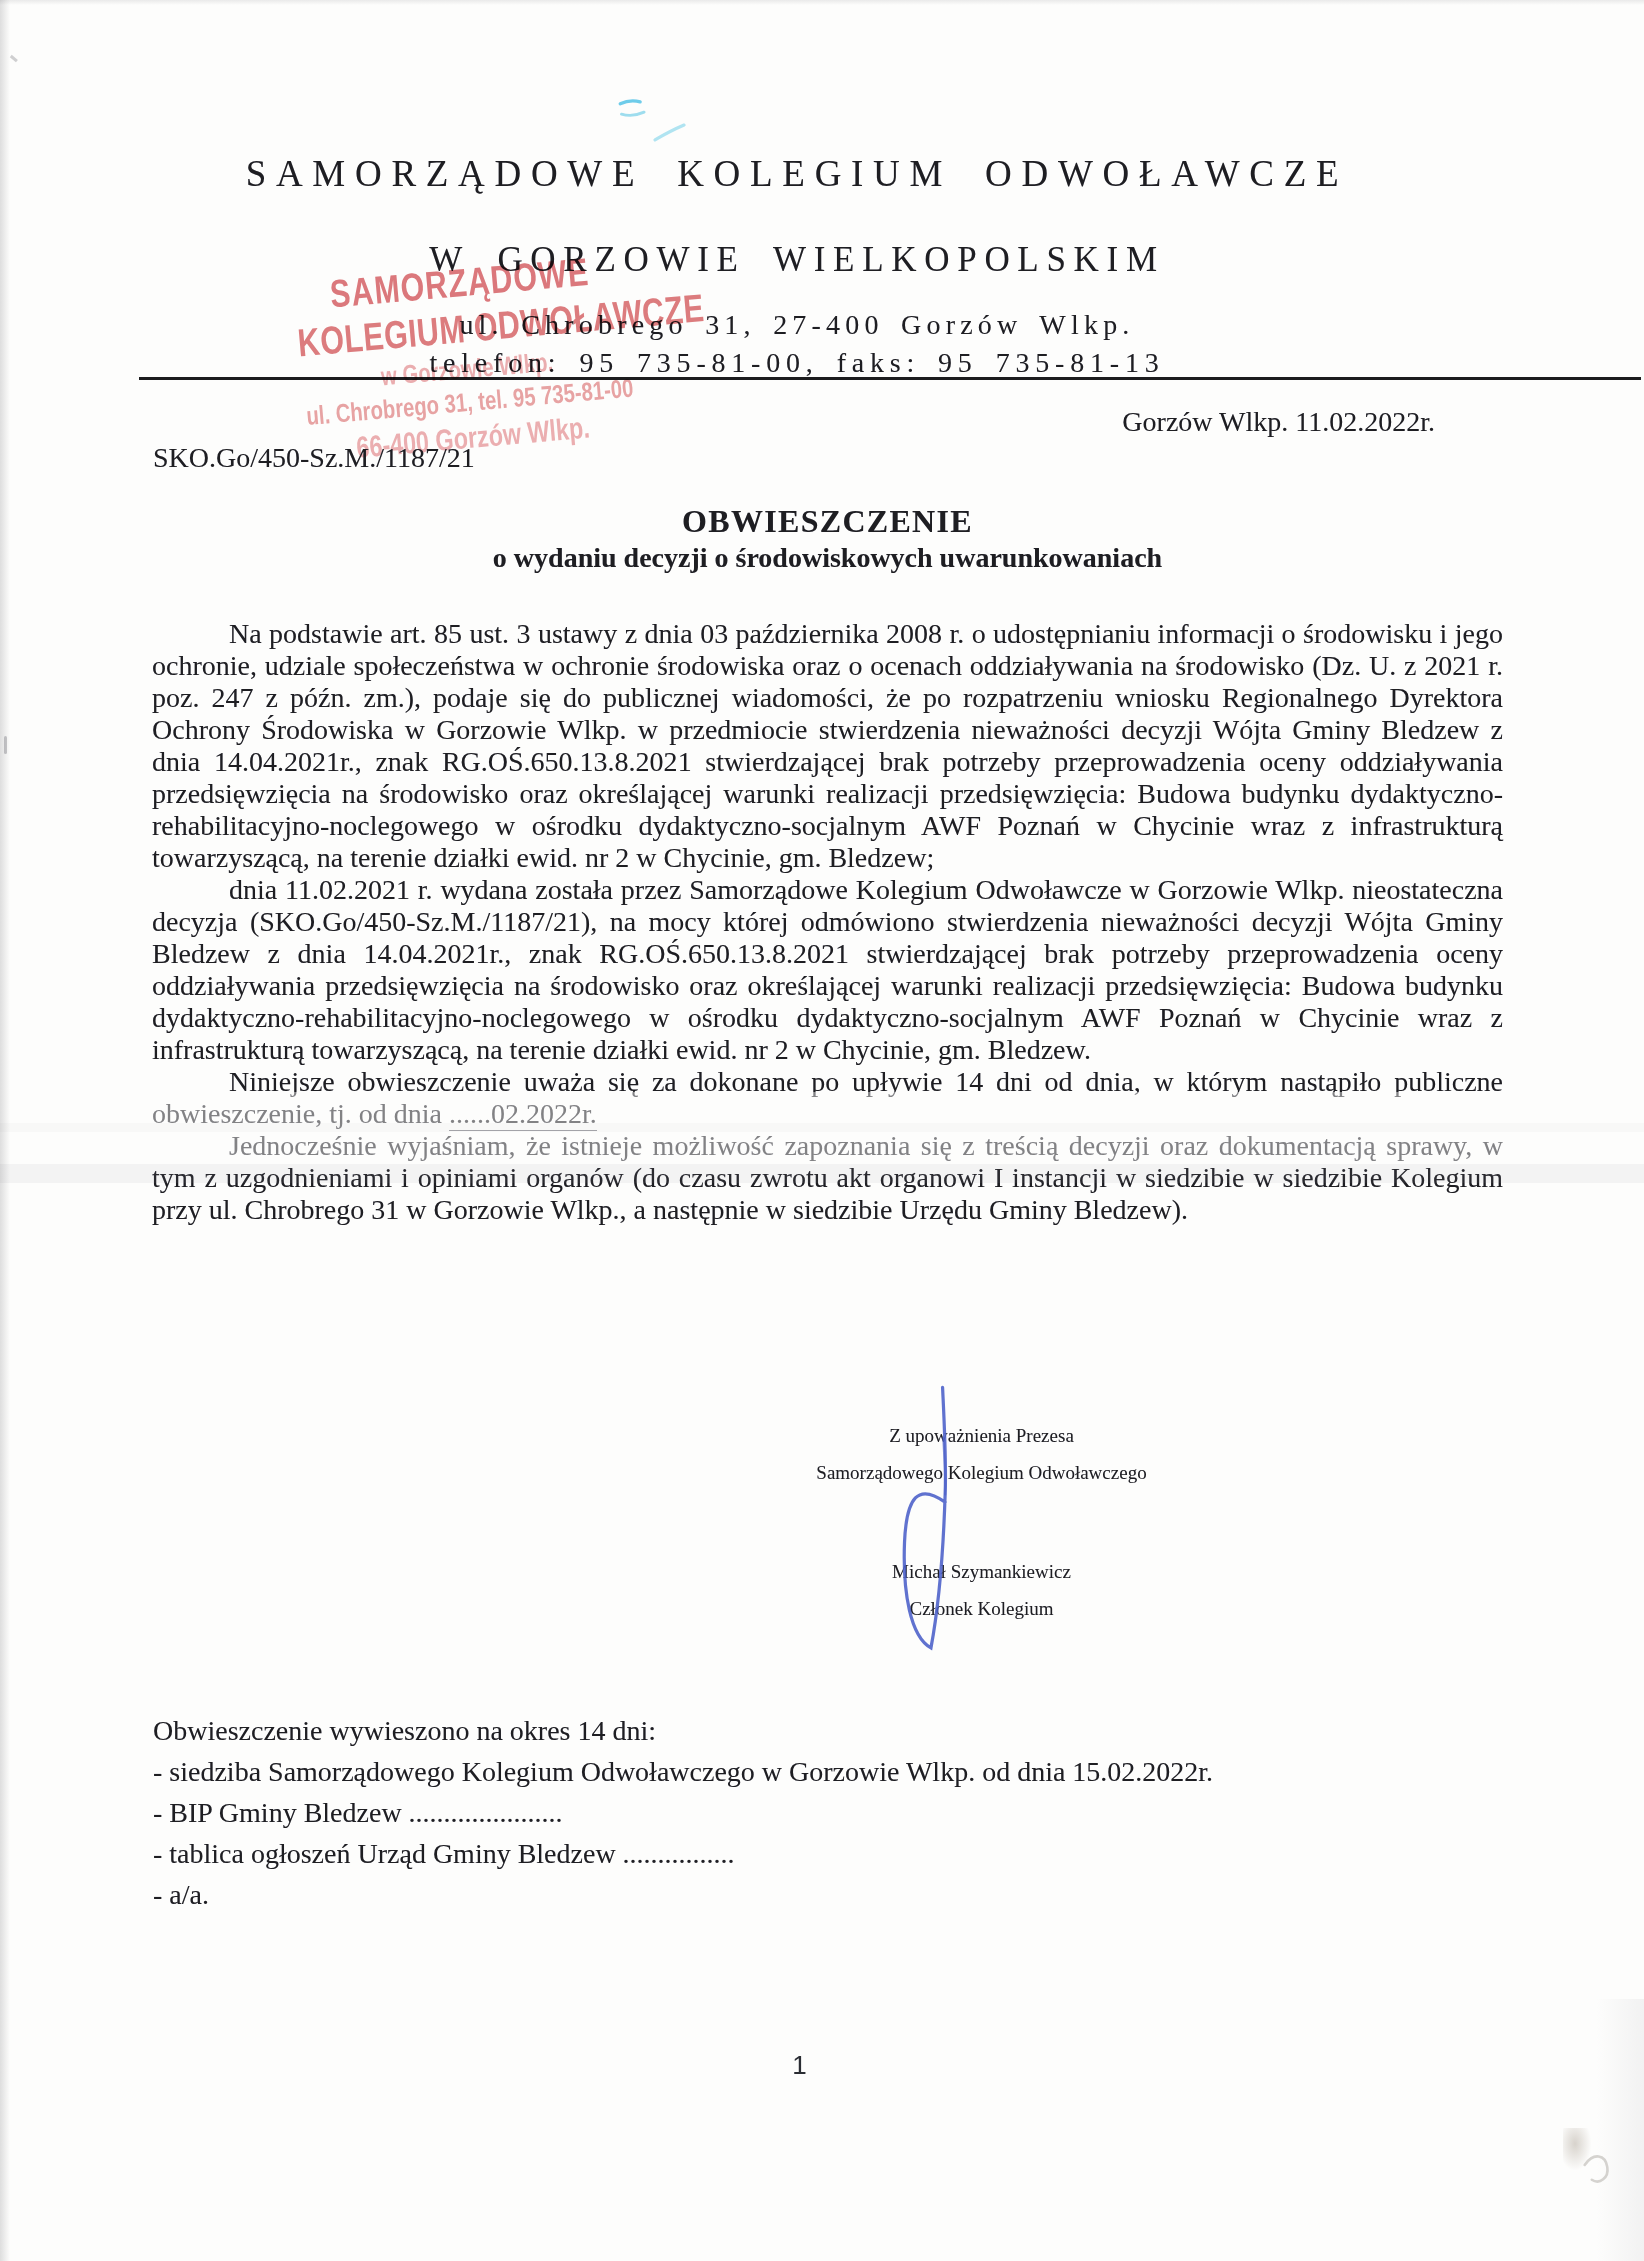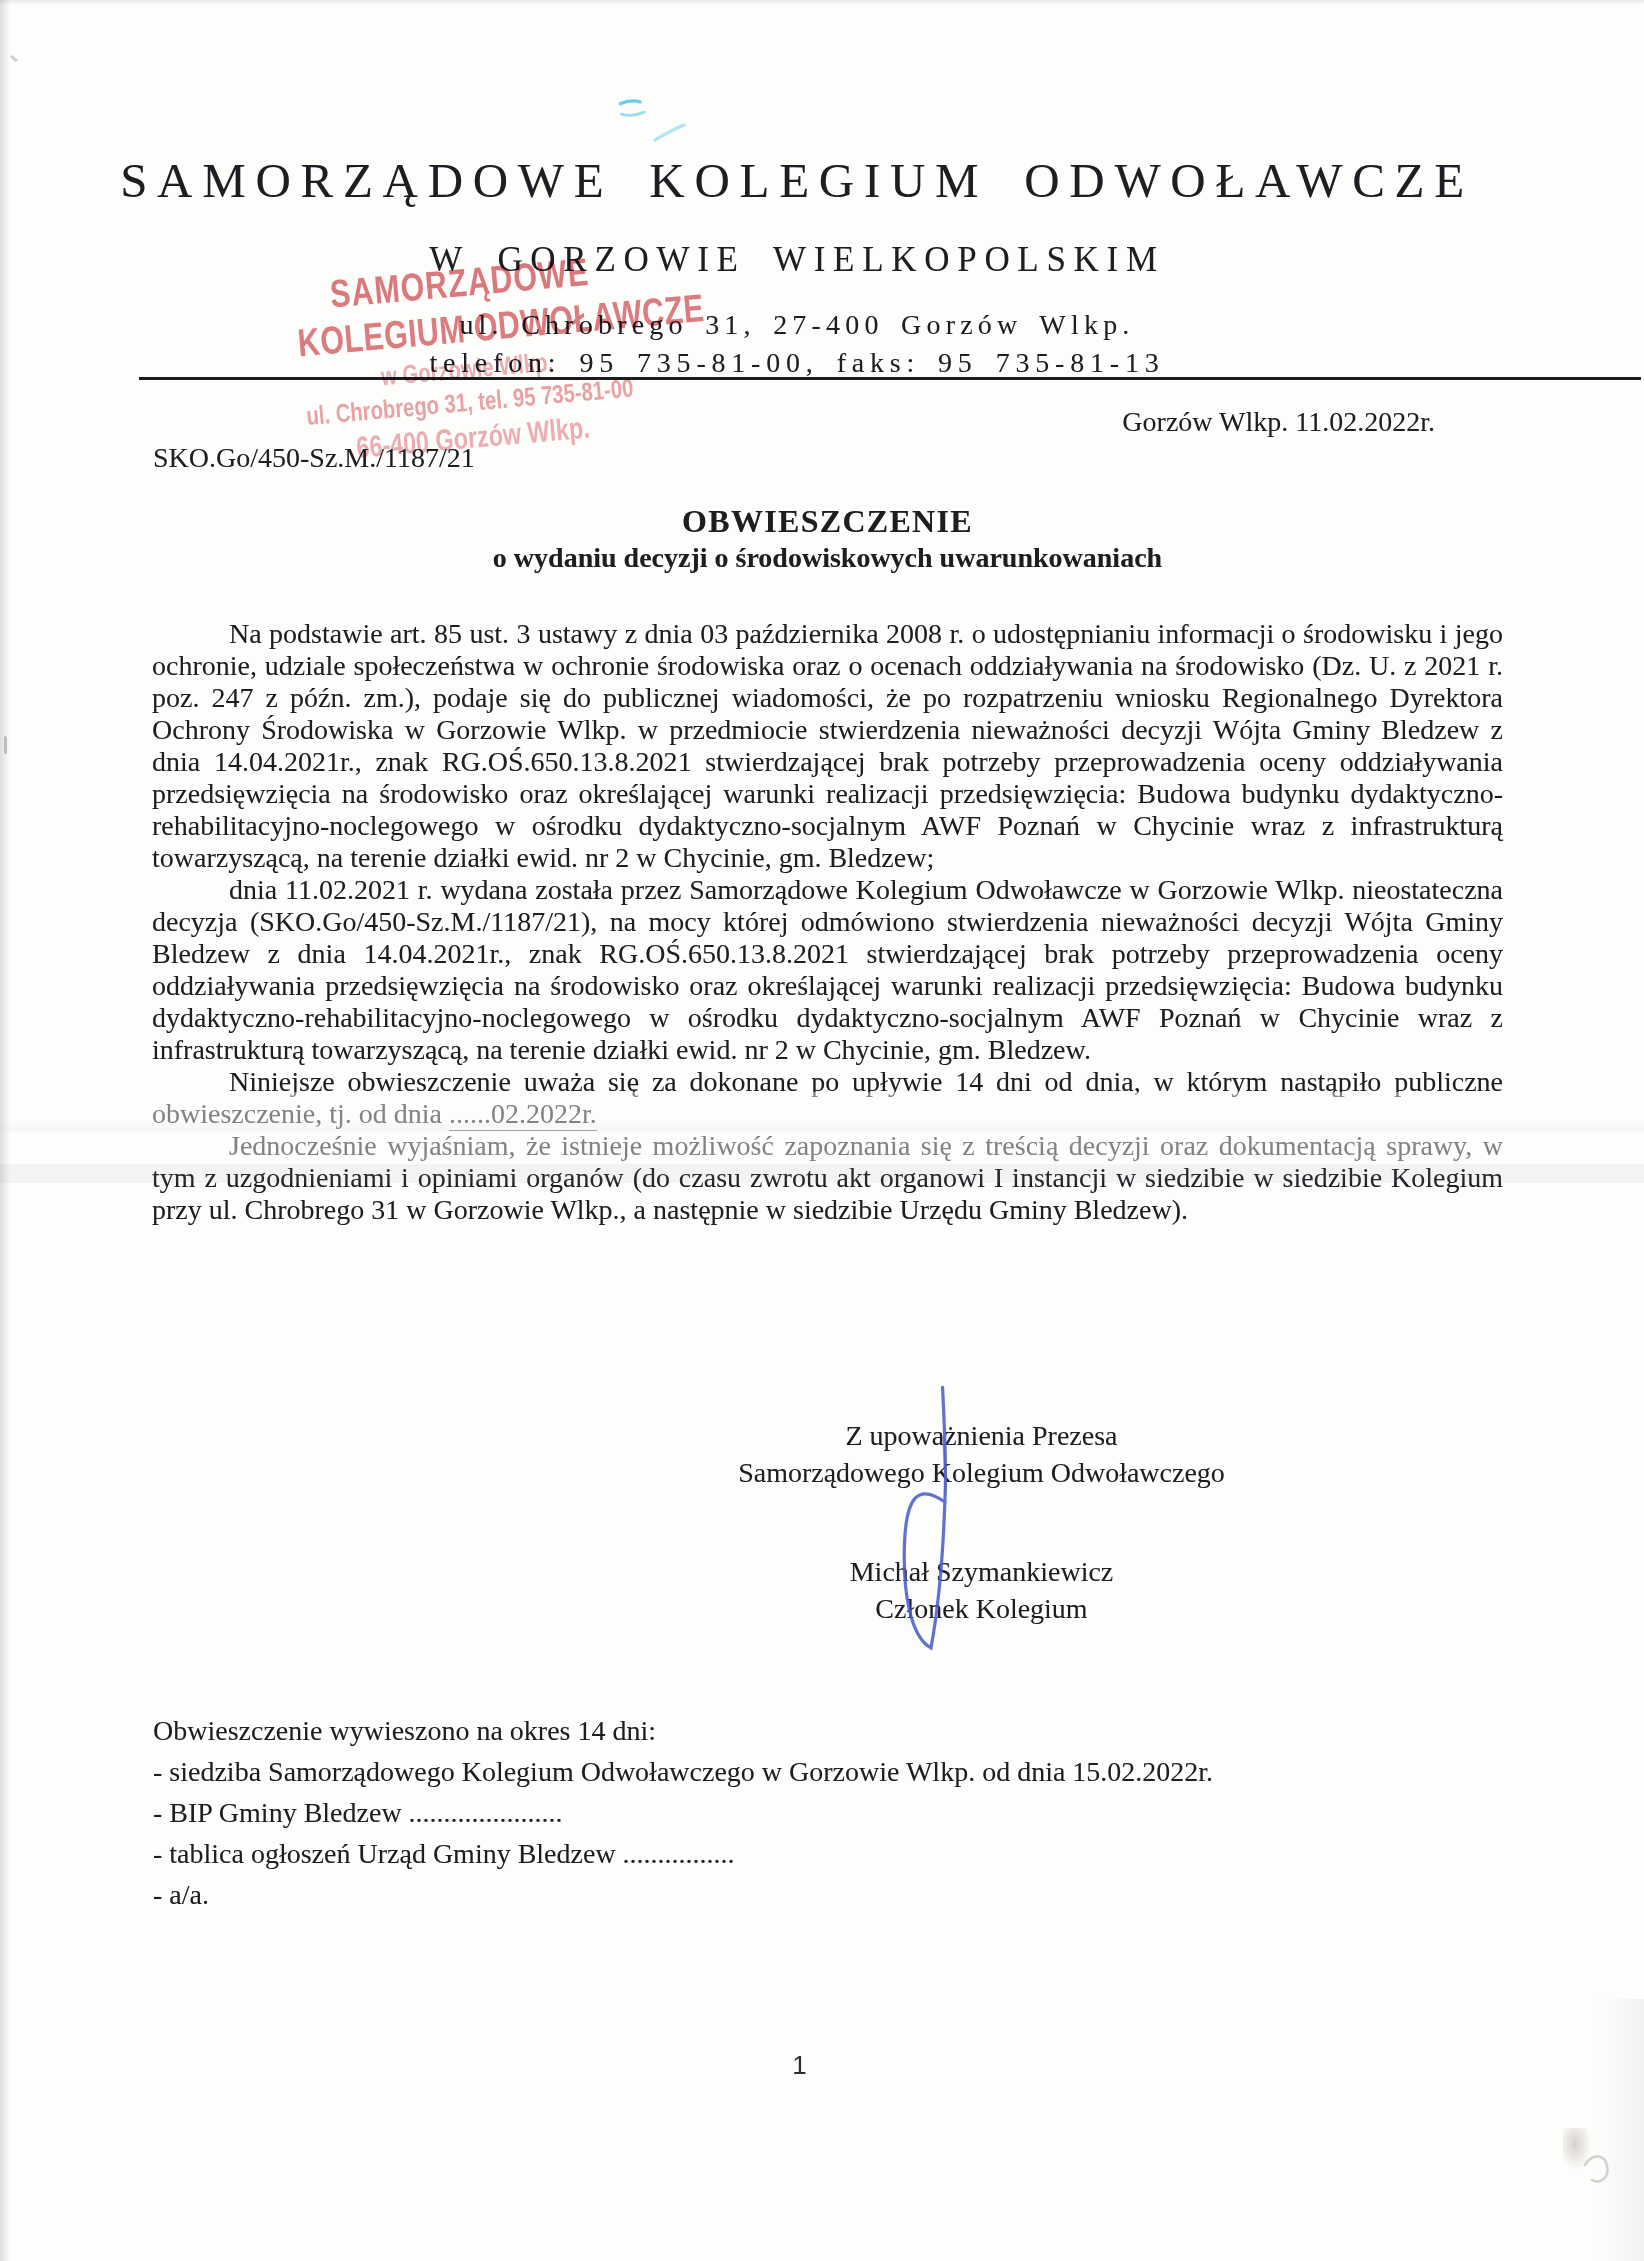--- a/index.html
+++ b/index.html
@@ -7,21 +7,21 @@
     position:relative; width:1644px; height:2261px;
     background:#fdfdfc; overflow:hidden;
     font-family:"Liberation Serif","DejaVu Serif",serif;
     color:#1e1e22;
   }
   .page * { box-sizing:border-box; }
   .txt { text-shadow:0 0 0.6px rgba(50,50,90,.28); }
 
   
   .org1 { position:absolute; top:152px; left:0; width:1594px; text-align:center;
-          font-size:49px; letter-spacing:9.7px; word-spacing:14px; white-space:nowrap; }
+          font-size:37px; letter-spacing:9.7px; word-spacing:14px; white-space:nowrap; }
   .org2 { position:absolute; top:240px; left:0; width:1594px; text-align:center;
           font-size:35px; letter-spacing:7.7px; word-spacing:11.6px; white-space:nowrap; }
   .addr { position:absolute; top:309px; left:0; width:1594px; text-align:center;
           font-size:28px; letter-spacing:5.2px; word-spacing:5.2px; white-space:nowrap; }
   .phone{ position:absolute; top:347px; left:0; width:1594px; text-align:center;
           font-size:28px; letter-spacing:5.8px; word-spacing:5.2px; white-space:nowrap; }
   .rule { position:absolute; top:377px; left:139px; width:1502px; height:3.2px;
           background:#1c1c1e; }
 
   
@@ -45,21 +45,21 @@
                 font-size:28px; font-weight:bold; }
 
   
   .body-text { position:absolute; top:618px; left:152px; width:1351px;
                font-size:28px; line-height:32px; text-align:justify; }
   .body-text p { margin:0; text-indent:77px; }
   .u-fill { border-bottom:1.9px solid rgba(60,60,72,.85); padding-bottom:0.6px; }
 
   
   .sig-block { position:absolute; top:1417px; left:680px; width:603px; text-align:center;
-               font-size:28px; line-height:37px; }
+               font-size:19px; line-height:37px; }
   .sig-name { margin-top:62px; }
 
   
   .posting { position:absolute; top:1710px; left:153px; width:1354px;
              font-size:28px; line-height:41px; }
 
   .page-number { position:absolute; top:2050px; left:0; width:1599px; text-align:center;
                  font-family:"Liberation Sans","DejaVu Sans",sans-serif;
                  font-size:26px; color:#2a2d33; }
 

